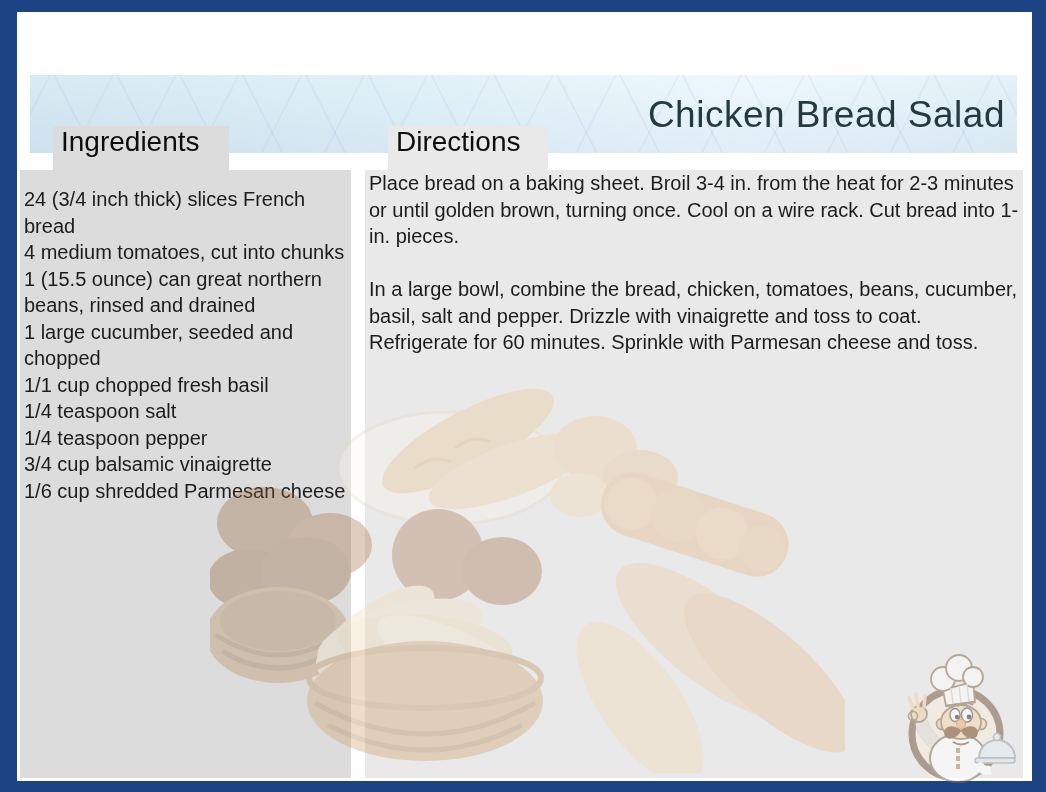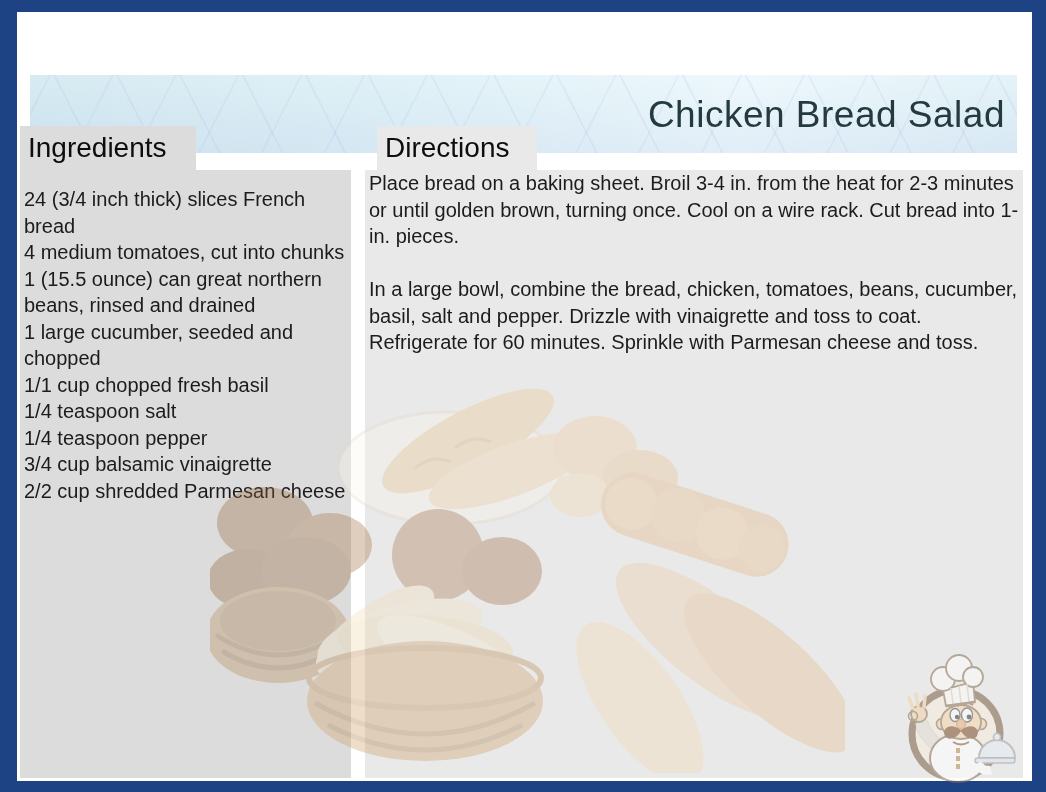--- a/index.html
+++ b/index.html
@@ -45,26 +45,26 @@
     color:var(--title-text);
     font-size:37px;
     line-height:1;
     padding-right:12px;
     letter-spacing:0.5px;
     z-index:1;
   }
   .heading-box{
     position:absolute;
     top:126px;height:44px;
-    display:flex;align-items:center;
+    display:flex;align-items:flex-start;
     font-size:28px;color:var(--heading-text);
-    padding-left:8px;box-sizing:border-box;
+    padding-left:8px;box-sizing:border-box;margin-left:33px;
   }
   .heading-ingredients{left:20px;width:176px;background:var(--ingredients-panel);}
-  .heading-directions{left:377px;width:160px;background:var(--directions-panel);}
+  .heading-directions{left:355px;width:160px;background:var(--directions-panel);}
   .panel{
     position:absolute;
     top:170px;height:608px;
     box-sizing:border-box;
   }
   .panel-ingredients{
     left:20px;width:331px;
     background:var(--ingredients-panel);
     padding:16px 0 0 4px;
   }
@@ -110,21 +110,21 @@
   <div class="panel panel-ingredients">
     <ul class="ingredient-list">
       <li>24 (3/4 inch thick) slices French bread</li>
       <li>4 medium tomatoes, cut into chunks</li>
       <li>1 (15.5 ounce) can great northern beans, rinsed and drained</li>
       <li>1 large cucumber, seeded and chopped</li>
       <li>1/1 cup chopped fresh basil</li>
       <li>1/4 teaspoon salt</li>
       <li>1/4 teaspoon pepper</li>
       <li>3/4 cup balsamic vinaigrette</li>
-      <li>2/2 cup shredded Parmesan cheese</li>
+      <li>1/6 cup shredded Parmesan cheese</li>
     </ul>
   </div>
 
   <div class="panel panel-directions">
     <div class="direction-text">
       <p>Place bread on a baking sheet. Broil 3-4 in. from the heat for 2-3 minutes or until golden brown, turning once. Cool on a wire rack. Cut bread into 1-in. pieces.</p>
       <p>In a large bowl, combine the bread, chicken, tomatoes, beans, cucumber, basil, salt and pepper. Drizzle with vinaigrette and toss to coat. Refrigerate for 60 minutes. Sprinkle with Parmesan cheese and toss.</p>
     </div>
   </div>
 

